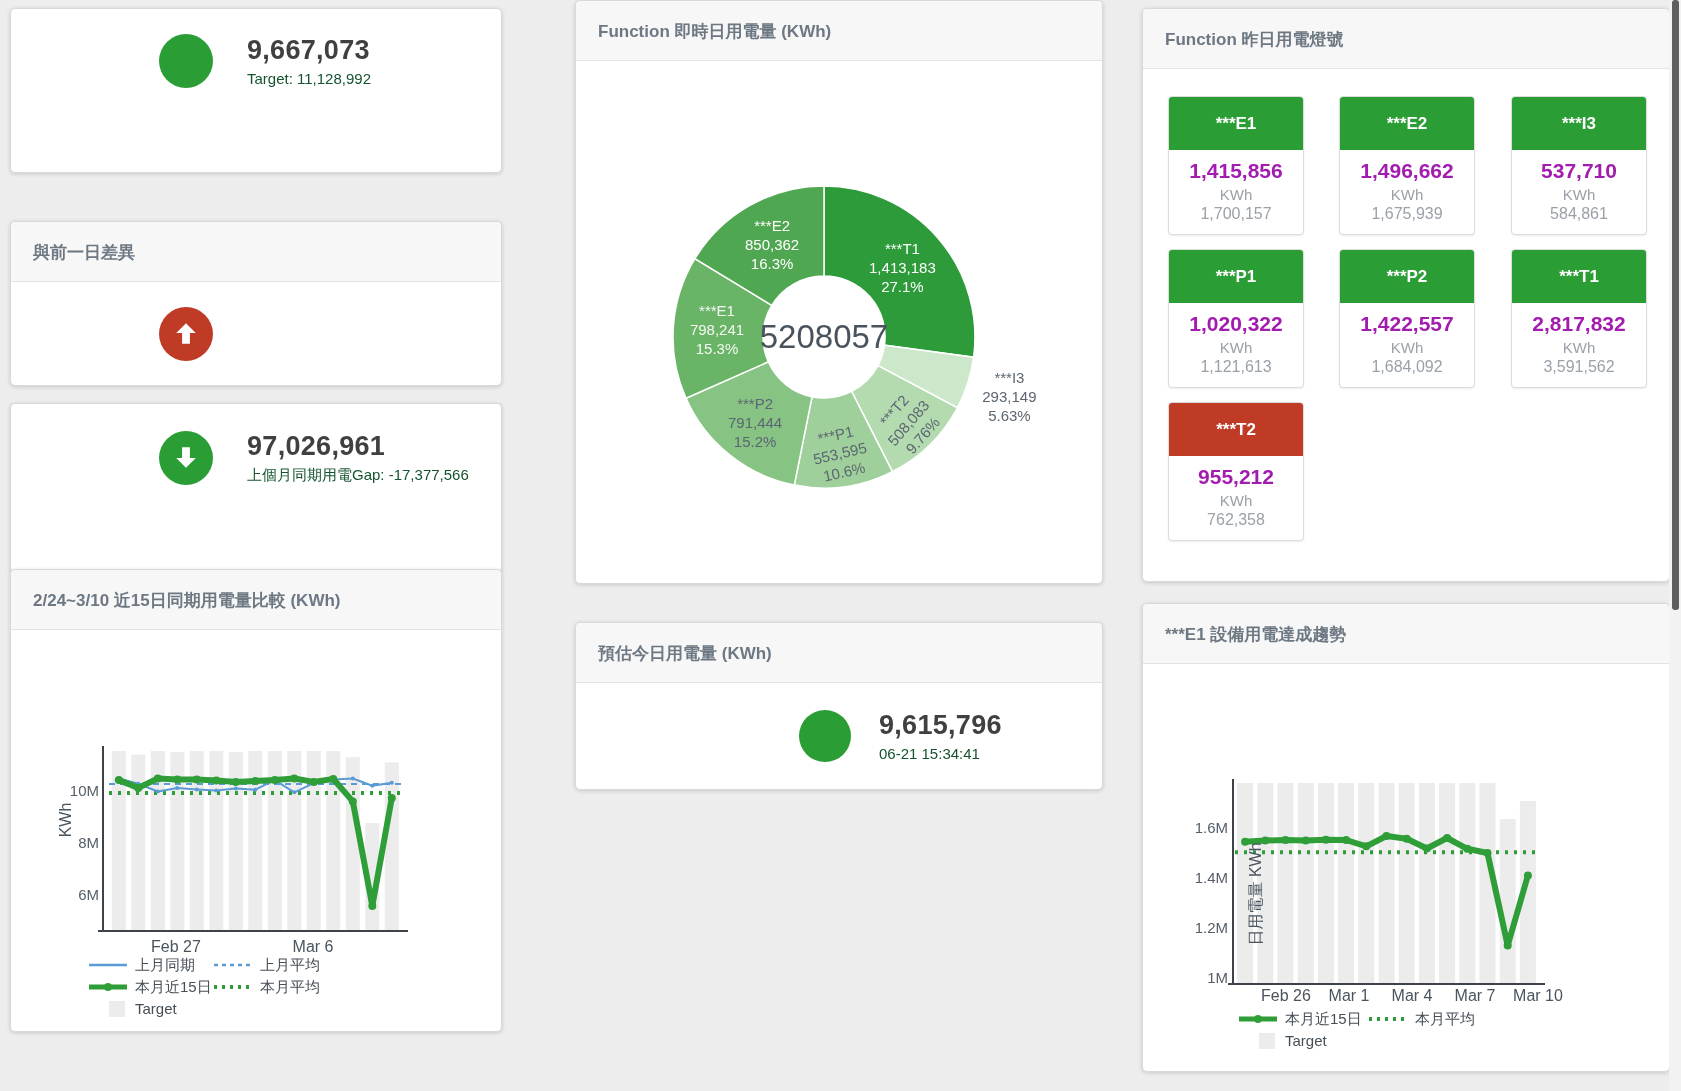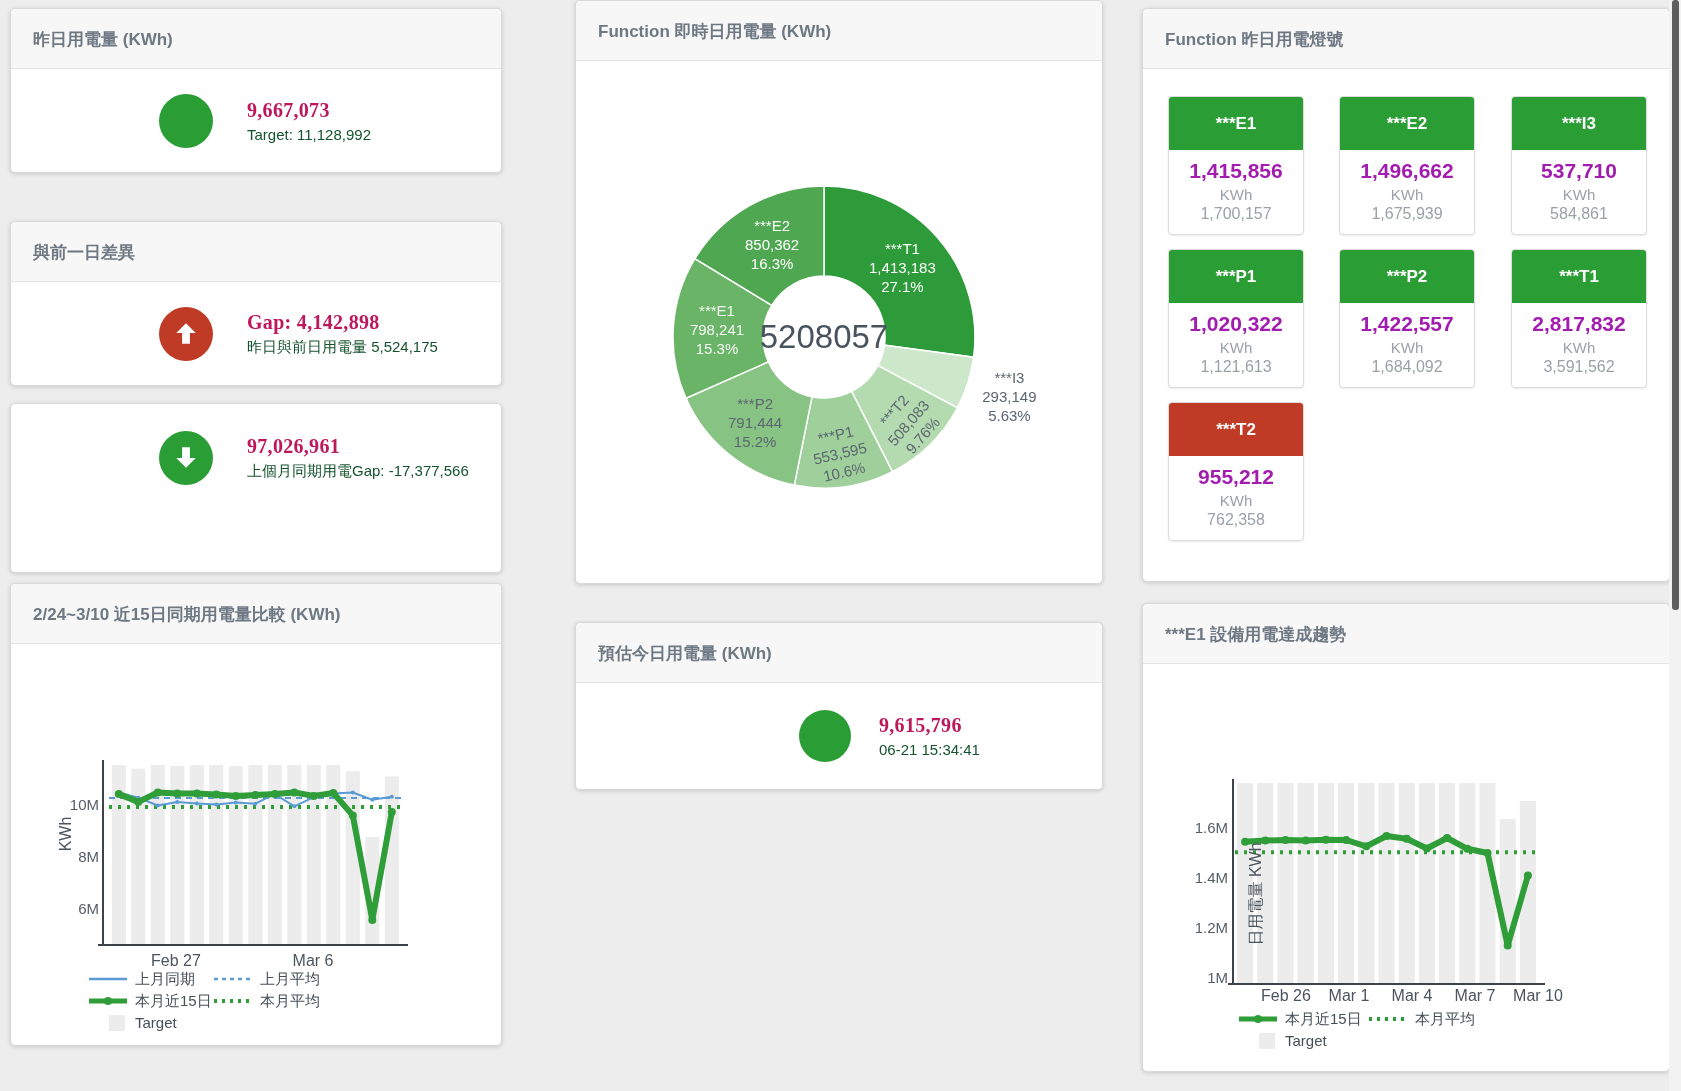--- a/index.html
+++ b/index.html
@@ -8,21 +8,21 @@
   .card{position:absolute;background:#fff;border:1px solid #d9d9d9;border-radius:5px;
         box-shadow:0 1px 4px rgba(0,0,0,.16);box-sizing:border-box;}
   .card-header{height:60px;box-sizing:border-box;padding:19px 22px 0 22px;
                background:#f7f7f7;border-bottom:1px solid #e3e3e3;border-radius:5px 5px 0 0;}
   .card-title{font-size:17px;font-weight:bold;color:#6d7883;white-space:nowrap;}
   
   .stat-body{display:flex;align-items:center;height:calc(100% - 60px);}
   .stat-circle{width:54px;height:54px;border-radius:50%;margin-left:148px;flex:0 0 54px;
                display:flex;align-items:center;justify-content:center;}
   .stat-text{margin-left:34px;}
-  .stat-value{font-size:20px;font-weight:bold;color:#be185d;letter-spacing:.3px;font-family:Liberation Serif, serif;}
+  .stat-value{font-size:27px;font-weight:bold;color:#404040;letter-spacing:.3px;}
   .stat-sub{font-size:15px;color:#14532d;margin-top:4px;}
   .est .stat-circle{margin-left:223px;width:52px;height:52px;flex-basis:52px;}
   .est .stat-text{margin-left:28px;}
   
   .tile{position:absolute;width:136px;border:1px solid #dcdcdc;border-radius:4px;background:#fff;
         text-align:center;box-sizing:border-box;box-shadow:0 1px 2px rgba(0,0,0,.08);}
   .tile-head{height:53px;display:flex;align-items:center;justify-content:center;
              color:#fff;font-weight:bold;font-size:17px;border-radius:3px 3px 0 0;}
   .tile-body{padding:9px 4px 11px 4px;}
   .tile-value{font-size:21px;font-weight:bold;color:#a21caf;}
@@ -33,64 +33,57 @@
   
   #scroll-track{position:absolute;right:0;top:0;width:12px;height:1091px;background:#f2f2f2;}
   #scroll-thumb{position:absolute;right:2px;top:0;width:7px;height:610px;background:#5e5e5e;border-radius:3px;}
 </style>
 </head>
 <body>
 
 <div id="screen" style="background: rgb(237, 237, 237);">
 
   <div class="card" style="left:10px;top:8px;width:492px;height:165px;">
-    <div class="card-header">
-      <div class="card-title">昨日用電量 (KWh)</div>
-    </div>
     <div class="stat-body">
       <div class="stat-circle" style="background: rgb(43, 157, 53);"></div>
       <div class="stat-text">
         <div class="stat-value">9,667,073</div>
         <div class="stat-sub">Target: 11,128,992</div>
       </div>
     </div>
   </div>
 
   <div class="card" style="left:10px;top:221px;width:492px;height:165px;">
     <div class="card-header">
       <div class="card-title">與前一日差異</div>
     </div>
     <div class="stat-body">
       <div class="stat-circle" style="background: rgb(191, 59, 38);">
         <svg width="26" height="26" viewBox="0 0 24 24" style="position:static">
             <path d="M12 2 L21 11 H15.6 V21 H8.4 V11 H3 Z" fill="#ffffff"></path>
           </svg>
-      </div>
-      <div class="stat-text">
-        <div class="stat-value">Gap: 4,142,898</div>
-        <div class="stat-sub">昨日與前日用電量 5,524,175</div>
       </div>
     </div>
   </div>
 
   <div class="card" style="left:10px;top:403px;width:492px;height:170px;">
     <div class="stat-body">
       <div class="stat-circle" style="background: rgb(43, 157, 53);">
         <svg width="26" height="26" viewBox="0 0 24 24" style="position:static">
             <path d="M12 2 L21 11 H15.6 V21 H8.4 V11 H3 Z" fill="#ffffff" transform="rotate(180 12 11.5)"></path>
           </svg>
       </div>
       <div class="stat-text">
         <div class="stat-value">97,026,961</div>
         <div class="stat-sub">上個月同期用電Gap: -17,377,566</div>
       </div>
     </div>
   </div>
 
-  <div class="card" style="left:10px;top:583px;width:492px;height:463px;">
+  <div class="card" style="left:10px;top:569px;width:492px;height:463px;">
     <div class="card-header">
       <div class="card-title">2/24~3/10 近15日同期用電量比較 (KWh)</div>
     </div>
     <svg id="compare-chart" class="chart-svg" width="492" height="463" viewBox="0 0 492 463">
         <rect x="100.8" y="181.0" width="14" height="180.0" fill="#ececec"></rect>
         <rect x="120.3" y="184.6" width="14" height="176.4" fill="#ececec"></rect>
         <rect x="139.8" y="181.0" width="14" height="180.0" fill="#ececec"></rect>
         <rect x="159.3" y="182.0" width="14" height="179.0" fill="#ececec"></rect>
         <rect x="178.8" y="181.0" width="14" height="180.0" fill="#ececec"></rect>
         <rect x="198.3" y="181.0" width="14" height="180.0" fill="#ececec"></rect>

